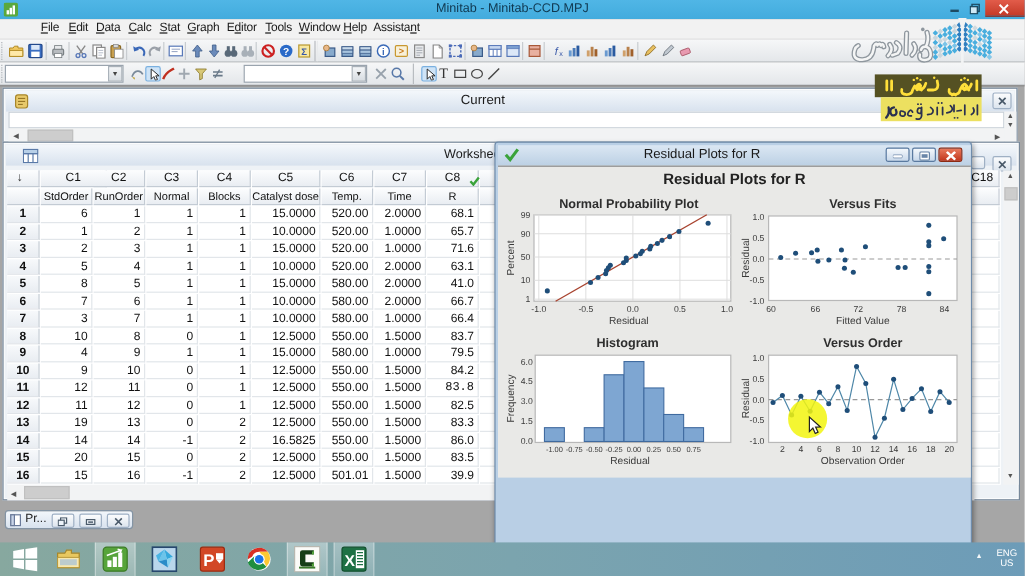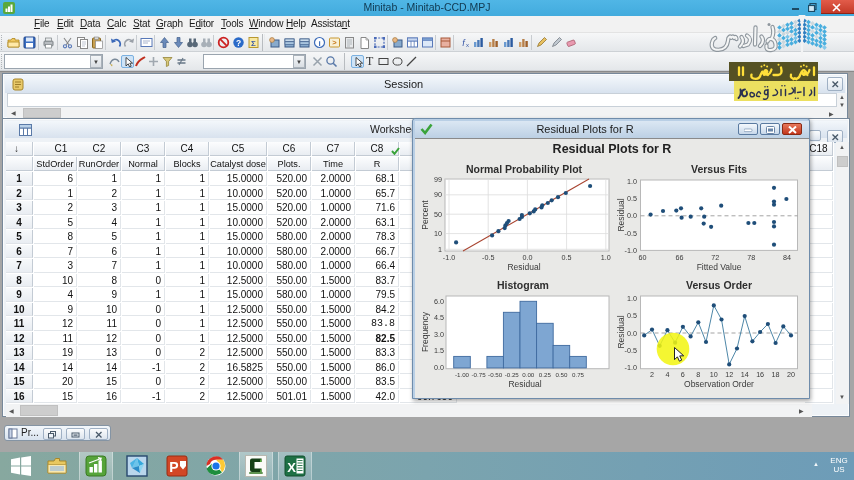--- a/index.html
+++ b/index.html
@@ -18,21 +18,21 @@
 .ctitle{position:absolute;left:2px;top:2px;right:2px;height:17px;background:linear-gradient(#f3f7fb,#d8e2ee);text-align:center;font-size:11px;color:#1a1a1a;padding-top:2px;}
 .hc{position:absolute;background:linear-gradient(#fcfdfe,#e9edf2);border-right:1px solid #c3cbd4;border-bottom:1px solid #c3cbd4;font-size:10px;color:#111;text-align:center;padding-top:1px;}
 .hc2{position:absolute;background:linear-gradient(#fcfdfe,#e9edf2);border-right:1px solid #c3cbd4;border-bottom:1px solid #c3cbd4;font-size:9.2px;color:#111;text-align:center;padding-top:2px;white-space:nowrap;overflow:hidden;}
 .rh{position:absolute;background:linear-gradient(#f7f9fb,#e9edf2);border-right:1px solid #c3cbd4;border-bottom:1px solid #dfe3e8;font-size:10px;line-height:14px;font-weight:bold;color:#111;text-align:center;}
 .dc{position:absolute;background:#fff;border-right:1px solid #e2e6ea;border-bottom:1px solid #e2e6ea;font-size:10px;line-height:14px;color:#111;text-align:right;padding-right:3px;}
 
 .sb{position:absolute;background:#f2f3f4;}
 .sbthumb{position:absolute;background:#cdcdcd;border:1px solid #c0c0c0;}
 .sbarrow{position:absolute;font-size:6px;color:#555;text-align:center;}
 
-#dlg{position:absolute;left:412px;top:118px;width:398px;height:281px;background:#b9cfe5;border:1px solid #6f8cab;border-radius:3px 3px 0 0;box-shadow:1px 2px 4px rgba(0,0,0,0.35);}
+#dlg{position:absolute;left:412px;top:118px;width:398px;height:363px;background:#b9cfe5;border:1px solid #6f8cab;border-radius:3px 3px 0 0;box-shadow:1px 2px 4px rgba(0,0,0,0.35);}
 #dlgtitle{position:absolute;left:2px;top:2px;width:394px;height:17px;background:linear-gradient(#dbe7f3,#bcd0e4);text-align:center;font-size:11px;color:#1a1a1a;padding-top:2px;}
 #dlgbody{position:absolute;left:2px;top:19px;width:394px;height:260px;background:#e9e9e7;border-top:1px solid #8a8a8a;}
 .dbtn{position:absolute;top:4px;width:20px;height:12px;border:1px solid #5a7aa0;border-radius:2px;background:linear-gradient(#f4f8fc,#c8d8ea);}
 #dheading{position:absolute;left:0;top:3px;width:394px;text-align:center;font-size:12.5px;font-weight:bold;color:#222;}
 
 #statusbar{position:absolute;left:0;top:441px;width:854px;height:11px;background:linear-gradient(#fdfeff,#e9f0f7);border-top:1px solid #cdd8e4;font-size:9px;color:#222;}
 
 #taskbar{position:absolute;left:0;top:452px;width:854px;height:28px;background:linear-gradient(to right,#87a89f,#7ba4ae,#6d9cb8);}
 .ticon{position:absolute;top:3px;width:22px;height:22px;}
 
@@ -294,21 +294,21 @@
       <svg style="position:absolute;left:405px;top:3px;" width="13" height="13">
         <path d="M2 11 L11 2" stroke="#444" stroke-width="1.2"></path>
       </svg>
       <div style="position:absolute;left:1px;top:2px;width:2px;height:15px;border-left:1px dotted #b0b4b8;"></div>
     </div>
 
 <div style="position:absolute;left:0;top:71px;width:854px;height:1px;background:#8a8a8a;"></div>
 
 <div class="winframe" style="left:2px;top:73px;width:846px;height:46px;">
  <div class="ctitle">&nbsp;</div>
- <div style="position:absolute;left:381px;top:4px;font-size:11px;color:#1a1a1a;">Session</div>
+ <div style="position:absolute;left:381px;top:4px;font-size:11px;color:#1a1a1a;">Current</div>
  <svg style="position:absolute;left:9px;top:4px" width="13" height="13">
         <rect x="1" y="1" width="10" height="11" rx="2" fill="#e8c96a" stroke="#a8862a" stroke-width="1"></rect>
         <path d="M3 4h6M3 6.5h6M3 9h4" stroke="#8a6a1a" stroke-width="0.8"></path>
       </svg>
  <div style="position:absolute;left:824px;top:3px;width:16px;height:14px;background:linear-gradient(#fbfcfd,#dde5ee);border:1px solid #9fb0c4;border-radius:2px;">
   <svg style="position:absolute;left:3px;top:2px" width="9" height="9">
           <path d="M1.5 1.5 L7 7 M7 1.5 L1.5 7" stroke="#4a5a6a" stroke-width="1.4"></path>
         </svg>
       </div>
  <div style="position:absolute;left:4px;top:19px;width:830px;height:14px;background:#fff;border:1px solid #c8d0d8;"></div>
@@ -347,21 +347,21 @@
 <div class="hc" style="left:268px;top:142px;width:43px;height:14px;">C6</div>
 <div class="hc" style="left:312px;top:142px;width:43px;height:14px;">C7</div>
 <div class="hc" style="left:356px;top:142px;width:43px;height:14px;">C8</div>
 <div class="hc" style="left:400px;top:142px;width:57px;height:14px;">C9</div>
 <div class="hc2" style="left:6px;top:157px;width:27px;height:14px;"></div>
 <div class="hc2" style="left:34px;top:157px;width:43px;height:14px;">StdOrder</div>
 <div class="hc2" style="left:78px;top:157px;width:43px;height:14px;">RunOrder</div>
 <div class="hc2" style="left:122px;top:157px;width:43px;height:14px;">Normal</div>
 <div class="hc2" style="left:166px;top:157px;width:43px;height:14px;">Blocks</div>
 <div class="hc2" style="left:210px;top:157px;width:57px;height:14px;">Catalyst dose</div>
-<div class="hc2" style="left:268px;top:157px;width:43px;height:14px;">Plots.</div>
+<div class="hc2" style="left:268px;top:157px;width:43px;height:14px;">Temp.</div>
 <div class="hc2" style="left:312px;top:157px;width:43px;height:14px;">Time</div>
 <div class="hc2" style="left:356px;top:157px;width:43px;height:14px;">R</div>
 <div class="hc2" style="left:400px;top:157px;width:57px;height:14px;"></div>
 <div style="position:absolute;left:14px;top:143px;font-size:10px;color:#333;">↓</div>
 <svg style="position:absolute;left:391px;top:147px" width="9" height="8">
         <path d="M1 4 l2.5 2.8 L8 1" stroke="#3aa33a" stroke-width="2" fill="none"></path>
       </svg>
 <div class="rh" style="left:6px;top:172.0px;width:27px;height:13.5px;">1</div>
 <div class="dc" style="left:34px;top:172.0px;width:43px;height:13.5px;">6</div>
 <div class="dc" style="left:78px;top:172.0px;width:43px;height:13.5px;">1</div>
@@ -403,21 +403,21 @@
 <div class="dc" style="left:356px;top:215.5px;width:43px;height:13.5px;">63.1</div>
 <div class="dc" style="left:400px;top:215.5px;width:57px;height:13.5px;"></div>
 <div class="rh" style="left:6px;top:230.0px;width:27px;height:13.5px;">5</div>
 <div class="dc" style="left:34px;top:230.0px;width:43px;height:13.5px;">8</div>
 <div class="dc" style="left:78px;top:230.0px;width:43px;height:13.5px;">5</div>
 <div class="dc" style="left:122px;top:230.0px;width:43px;height:13.5px;">1</div>
 <div class="dc" style="left:166px;top:230.0px;width:43px;height:13.5px;">1</div>
 <div class="dc" style="left:210px;top:230.0px;width:57px;height:13.5px;">15.0000</div>
 <div class="dc" style="left:268px;top:230.0px;width:43px;height:13.5px;">580.00</div>
 <div class="dc" style="left:312px;top:230.0px;width:43px;height:13.5px;">2.0000</div>
-<div class="dc" style="left:356px;top:230.0px;width:43px;height:13.5px;">78.3</div>
+<div class="dc" style="left:356px;top:230.0px;width:43px;height:13.5px;">41.0</div>
 <div class="dc" style="left:400px;top:230.0px;width:57px;height:13.5px;"></div>
 <div class="rh" style="left:6px;top:244.5px;width:27px;height:13.5px;">6</div>
 <div class="dc" style="left:34px;top:244.5px;width:43px;height:13.5px;">7</div>
 <div class="dc" style="left:78px;top:244.5px;width:43px;height:13.5px;">6</div>
 <div class="dc" style="left:122px;top:244.5px;width:43px;height:13.5px;">1</div>
 <div class="dc" style="left:166px;top:244.5px;width:43px;height:13.5px;">1</div>
 <div class="dc" style="left:210px;top:244.5px;width:57px;height:13.5px;">10.0000</div>
 <div class="dc" style="left:268px;top:244.5px;width:43px;height:13.5px;">580.00</div>
 <div class="dc" style="left:312px;top:244.5px;width:43px;height:13.5px;">2.0000</div>
 <div class="dc" style="left:356px;top:244.5px;width:43px;height:13.5px;">66.7</div>
@@ -473,21 +473,21 @@
 <div class="dc" style="left:356px;top:317.0px;width:43px;height:13.5px;font-family:Liberation Mono, monospace;">83.8</div>
 <div class="dc" style="left:400px;top:317.0px;width:57px;height:13.5px;"></div>
 <div class="rh" style="left:6px;top:331.5px;width:27px;height:13.5px;">12</div>
 <div class="dc" style="left:34px;top:331.5px;width:43px;height:13.5px;">11</div>
 <div class="dc" style="left:78px;top:331.5px;width:43px;height:13.5px;">12</div>
 <div class="dc" style="left:122px;top:331.5px;width:43px;height:13.5px;">0</div>
 <div class="dc" style="left:166px;top:331.5px;width:43px;height:13.5px;">1</div>
 <div class="dc" style="left:210px;top:331.5px;width:57px;height:13.5px;">12.5000</div>
 <div class="dc" style="left:268px;top:331.5px;width:43px;height:13.5px;">550.00</div>
 <div class="dc" style="left:312px;top:331.5px;width:43px;height:13.5px;">1.5000</div>
-<div class="dc" style="left:356px;top:331.5px;width:43px;height:13.5px;font-weight:bold;">82.5</div>
+<div class="dc" style="left:356px;top:331.5px;width:43px;height:13.5px;">82.5</div>
 <div class="dc" style="left:400px;top:331.5px;width:57px;height:13.5px;"></div>
 <div class="rh" style="left:6px;top:346.0px;width:27px;height:13.5px;">13</div>
 <div class="dc" style="left:34px;top:346.0px;width:43px;height:13.5px;">19</div>
 <div class="dc" style="left:78px;top:346.0px;width:43px;height:13.5px;">13</div>
 <div class="dc" style="left:122px;top:346.0px;width:43px;height:13.5px;">0</div>
 <div class="dc" style="left:166px;top:346.0px;width:43px;height:13.5px;">2</div>
 <div class="dc" style="left:210px;top:346.0px;width:57px;height:13.5px;">12.5000</div>
 <div class="dc" style="left:268px;top:346.0px;width:43px;height:13.5px;">550.00</div>
 <div class="dc" style="left:312px;top:346.0px;width:43px;height:13.5px;">1.5000</div>
 <div class="dc" style="left:356px;top:346.0px;width:43px;height:13.5px;">83.3</div>
@@ -513,21 +513,21 @@
 <div class="dc" style="left:356px;top:375.0px;width:43px;height:13.5px;">83.5</div>
 <div class="dc" style="left:400px;top:375.0px;width:57px;height:13.5px;"></div>
 <div class="rh" style="left:6px;top:389.5px;width:27px;height:13.5px;">16</div>
 <div class="dc" style="left:34px;top:389.5px;width:43px;height:13.5px;">15</div>
 <div class="dc" style="left:78px;top:389.5px;width:43px;height:13.5px;">16</div>
 <div class="dc" style="left:122px;top:389.5px;width:43px;height:13.5px;">-1</div>
 <div class="dc" style="left:166px;top:389.5px;width:43px;height:13.5px;">2</div>
 <div class="dc" style="left:210px;top:389.5px;width:57px;height:13.5px;">12.5000</div>
 <div class="dc" style="left:268px;top:389.5px;width:43px;height:13.5px;">501.01</div>
 <div class="dc" style="left:312px;top:389.5px;width:43px;height:13.5px;">1.5000</div>
-<div class="dc" style="left:356px;top:389.5px;width:43px;height:13.5px;">42.0</div>
+<div class="dc" style="left:356px;top:389.5px;width:43px;height:13.5px;">39.9</div>
 <div class="dc" style="left:400px;top:389.5px;width:57px;height:13.5px;">60.7650</div>
 
 <div class="hc" style="left:458px;top:142px;width:347px;height:14px;"></div>
 <div class="hc" style="left:458px;top:157px;width:347px;height:14px;"></div>
 <div class="hc" style="left:805px;top:142px;width:28px;height:14px;">C18</div>
 <div class="hc" style="left:805px;top:157px;width:28px;height:14px;"></div>
 
 <div style="position:absolute;left:805px;top:172.0px;width:28px;height:13.5px;background:#fff;border-right:1px solid #e2e6ea;border-bottom:1px solid #e2e6ea;"></div>
       <div style="position:absolute;left:805px;top:186.5px;width:28px;height:13.5px;background:#fff;border-right:1px solid #e2e6ea;border-bottom:1px solid #e2e6ea;"></div>
       <div style="position:absolute;left:805px;top:201.0px;width:28px;height:13.5px;background:#fff;border-right:1px solid #e2e6ea;border-bottom:1px solid #e2e6ea;"></div>

